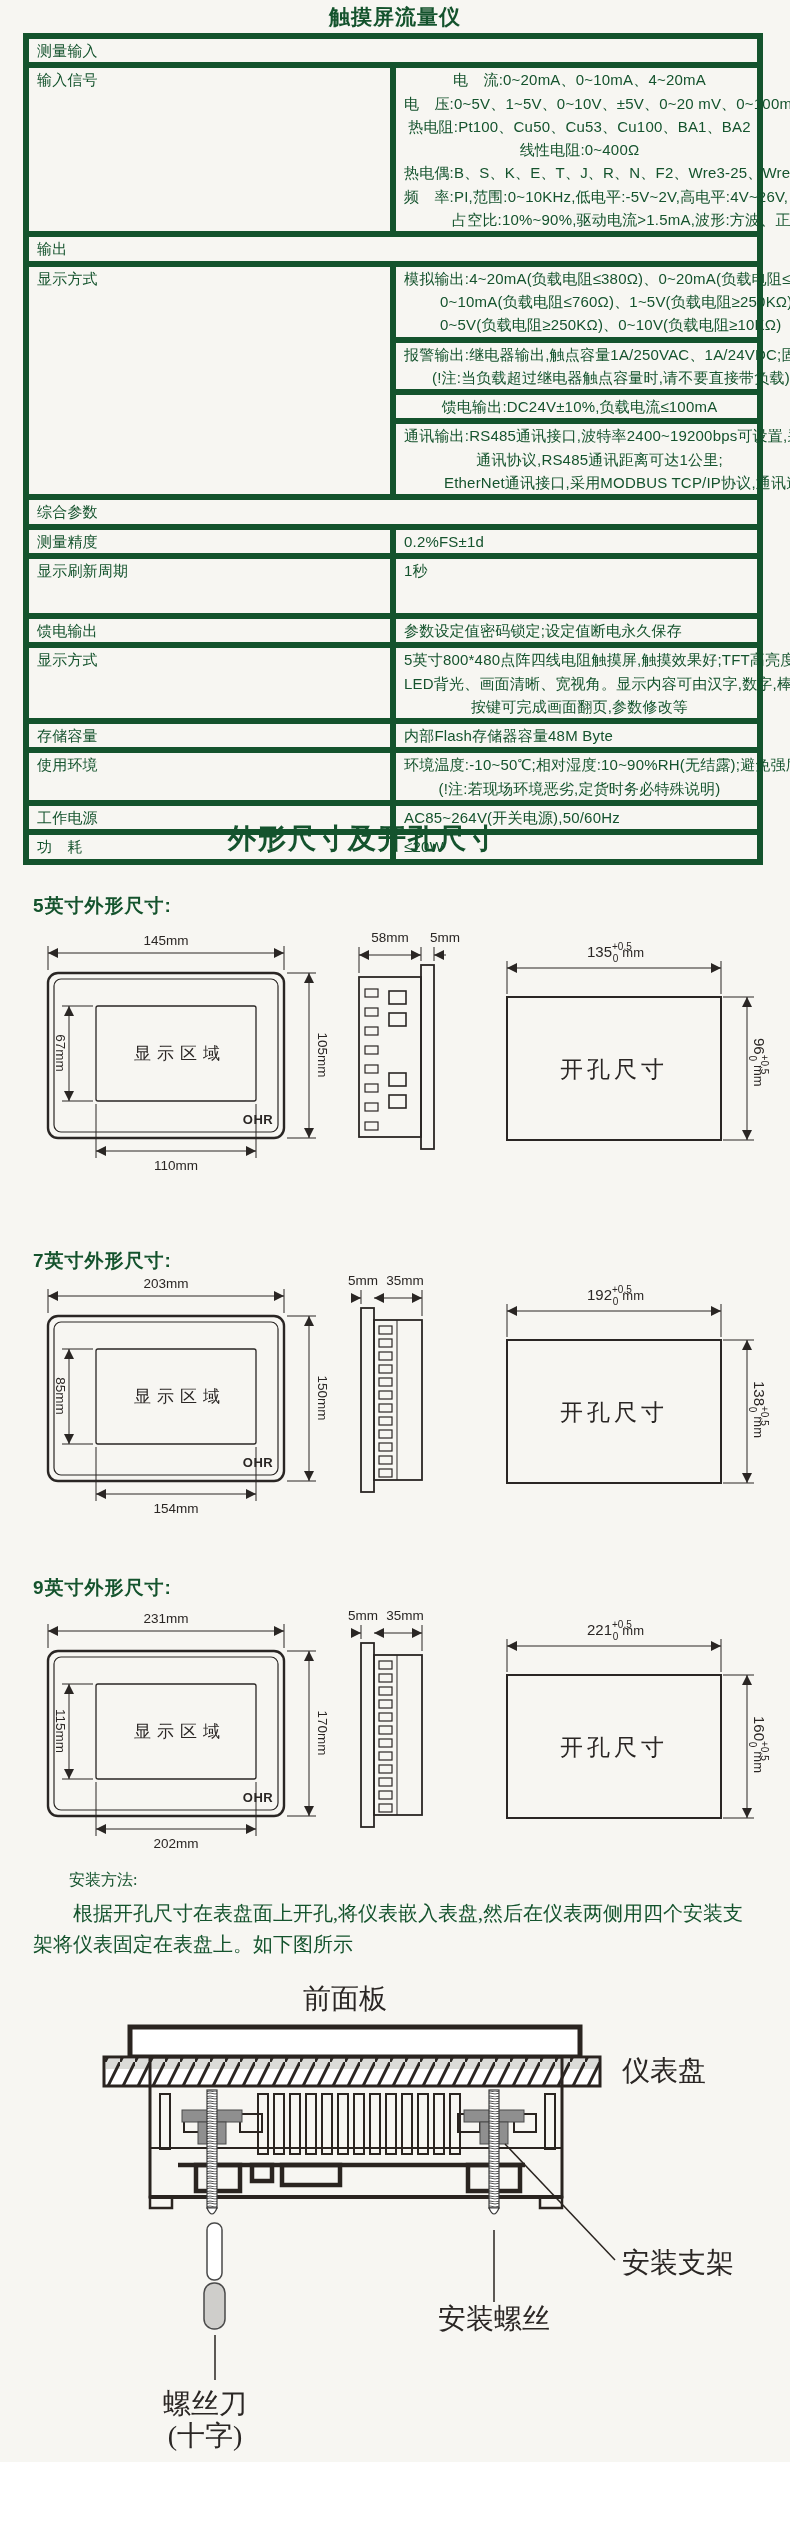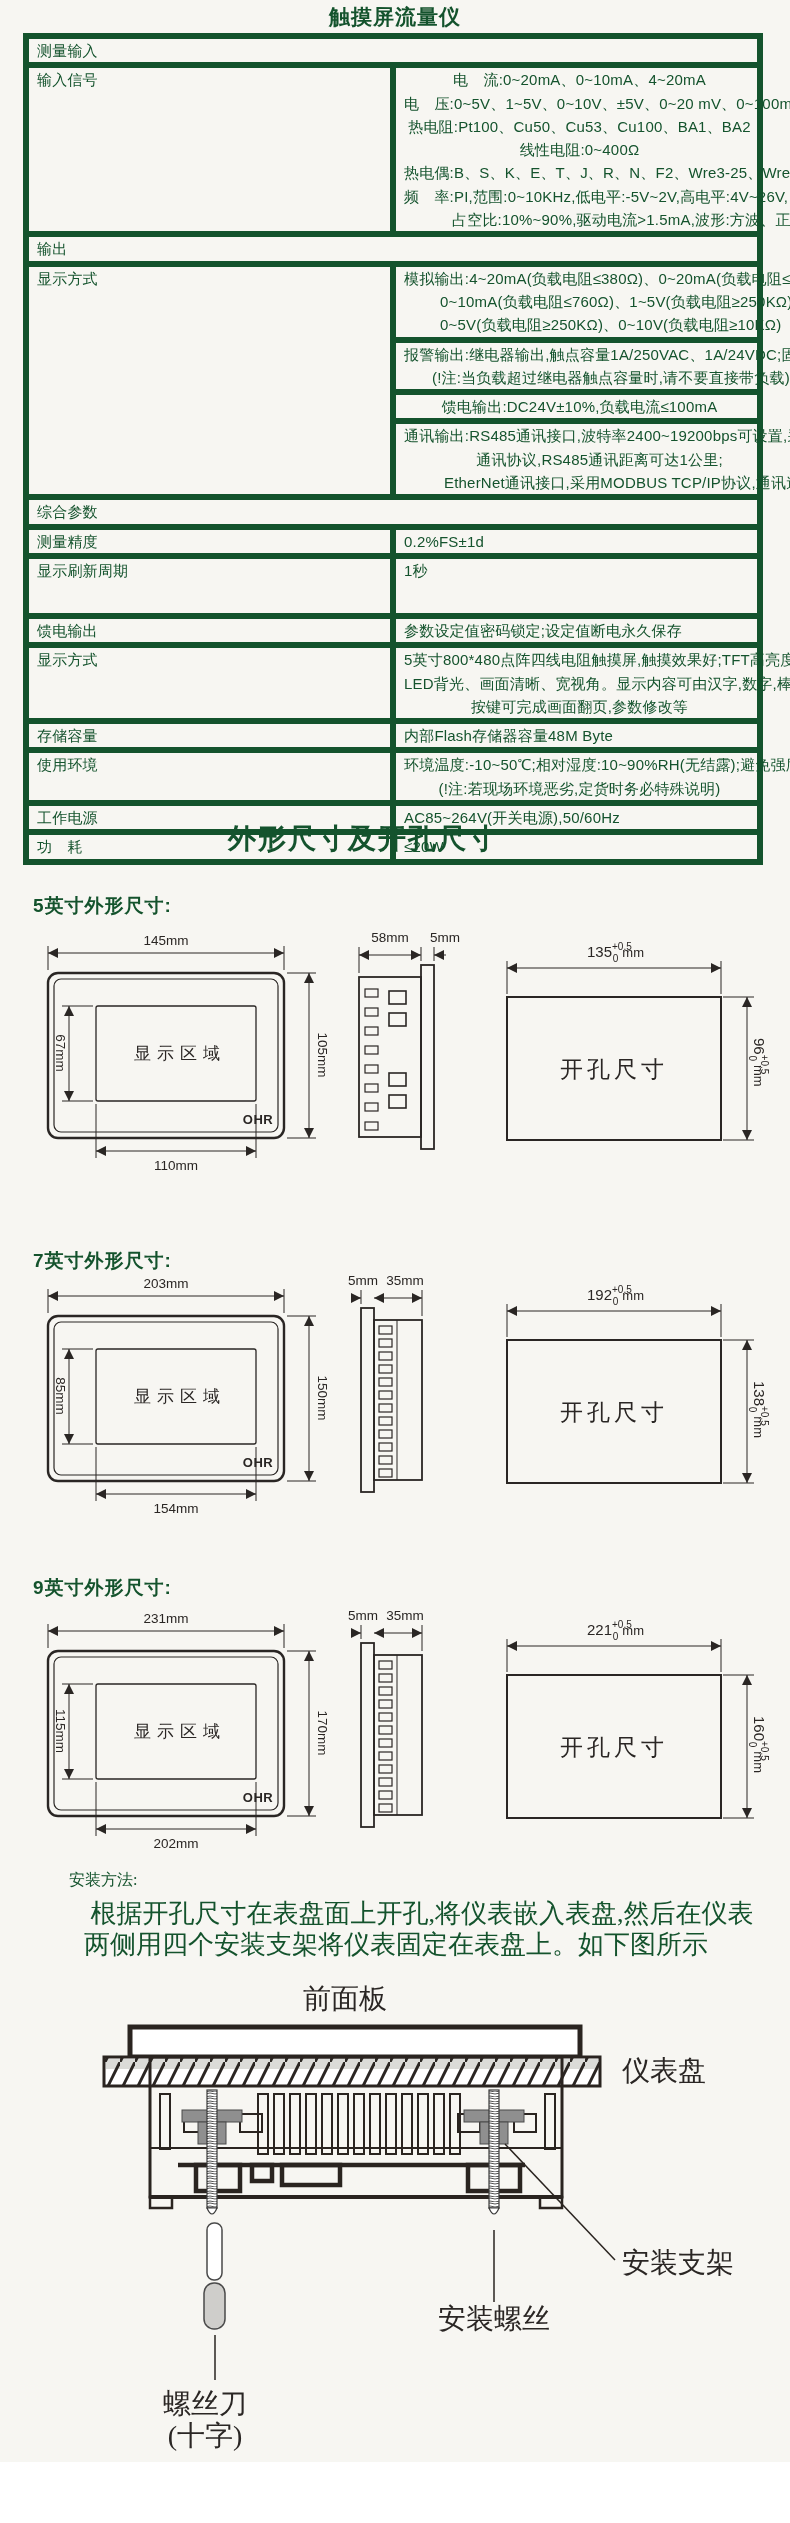--- a/index.html
+++ b/index.html
@@ -21,22 +21,22 @@
   svg{display:block;}
   svg text{font-family:"Liberation Sans",sans-serif;fill:#2a2624;}
   text.dim{font-size:13.5px;}
   text.areaLabel{font-family:"Liberation Serif",serif;font-size:17px;letter-spacing:6px;}
   text.cutLabel{font-family:"Liberation Serif",serif;font-size:23px;letter-spacing:4px;}
   text.logo{font-size:13px;font-weight:bold;letter-spacing:.5px;}
   text.tol{font-size:15px;}
   text.ins{font-family:"Liberation Serif",serif;font-size:28px;}
   
   .inst-h{left:33px;top:1870px;font-family:"Liberation Serif",serif;font-size:16px;margin-left:36px;}
-  .inst-p{left:33px;top:1898px;width:726px;font-family:"Liberation Serif",serif;font-size:26px;
-          line-height:31px;text-indent:2em;text-align:center;}
+  .inst-p{left:33px;top:1898px;width:726px;font-family:"Liberation Serif",serif;font-size:20px;
+          line-height:31px;text-indent:2em;}
   .foot{left:0;top:2462px;width:790px;height:61px;background:#ffffff;}
 </style>
 </head>
 <body>
 
 <div class="page">
 
   <svg width="0" height="0" style="position:absolute">
     <defs>
       <marker id="me" markerUnits="userSpaceOnUse" markerWidth="12" markerHeight="10" refX="11" refY="5" orient="auto">

